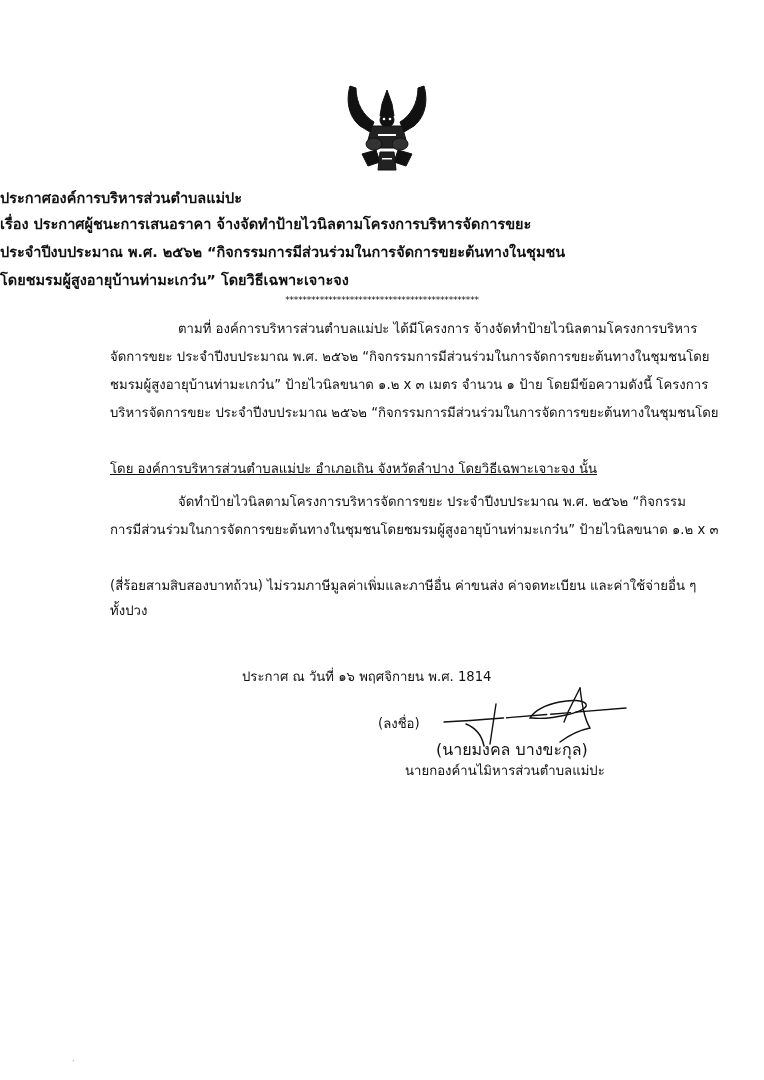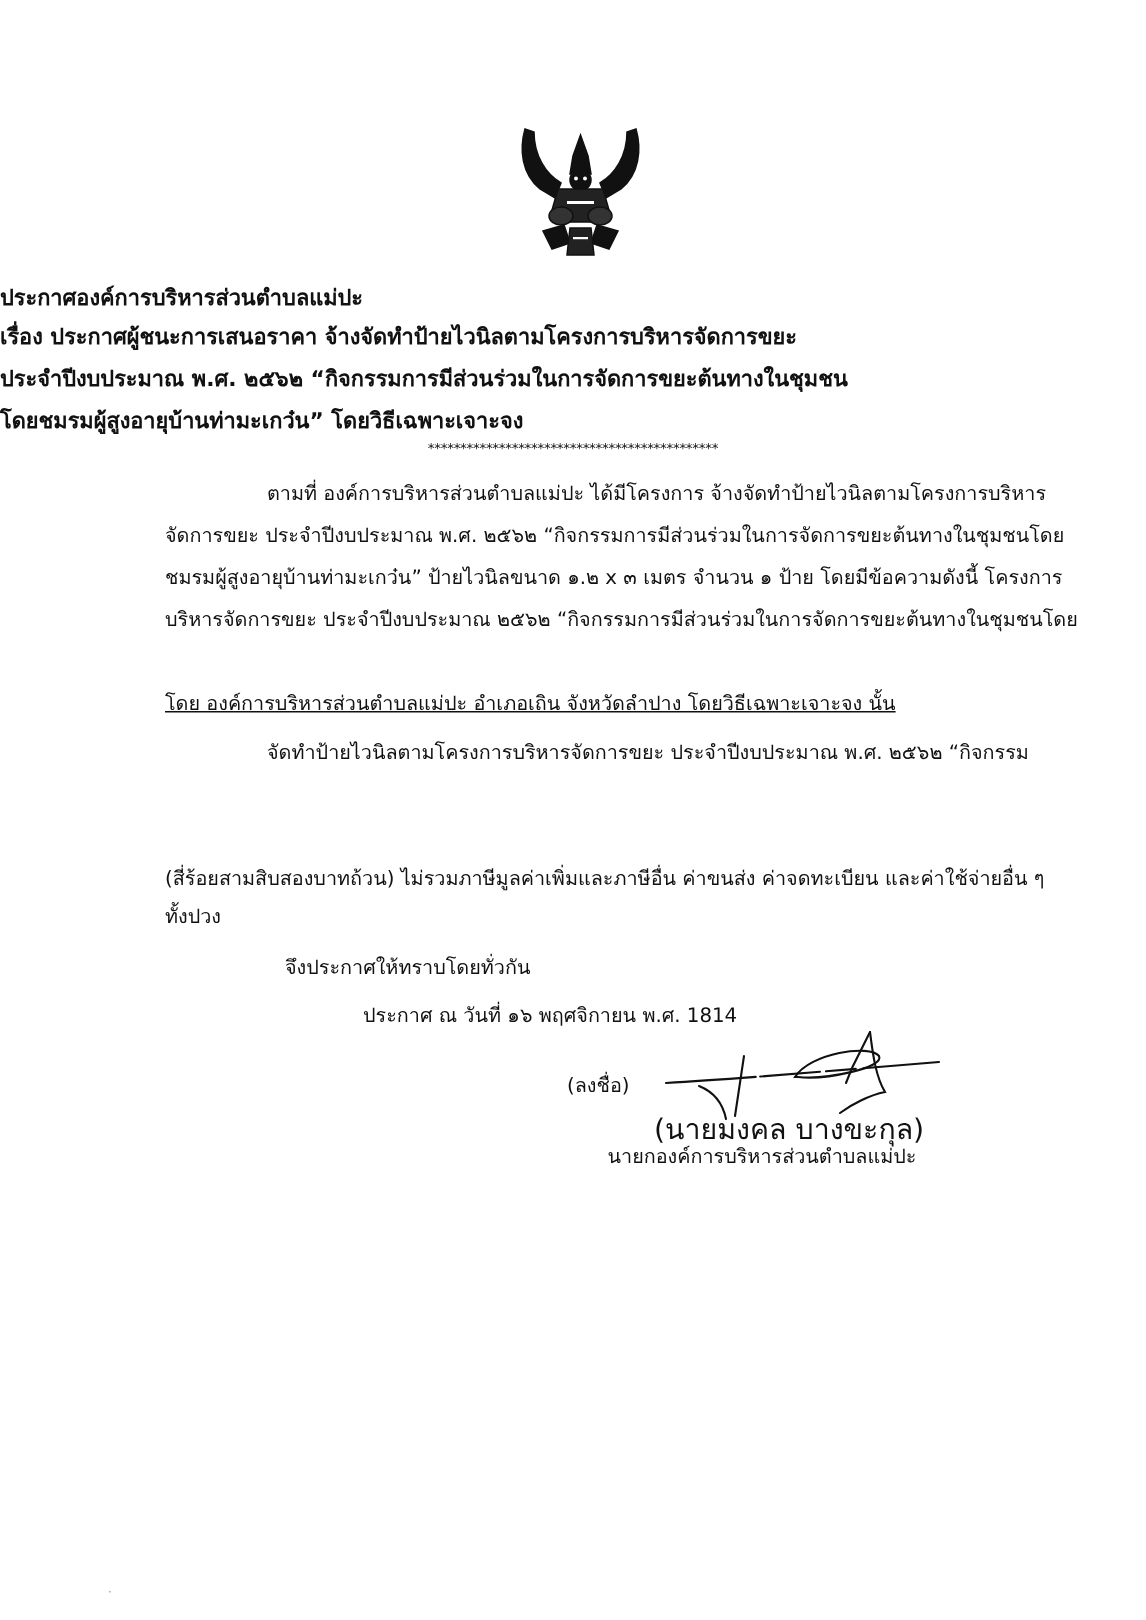--- a/index.html
+++ b/index.html
@@ -4,21 +4,21 @@
 <style>
   html, body { margin: 0; padding: 0; background: #ffffff; }
   body { width: 764px; height: 1080px; position: relative; overflow: hidden;
          font-family: "DejaVu Sans", "Liberation Sans", sans-serif; color: #111; }
   .page { position: absolute; left: 0; top: 0; width: 764px; height: 1080px; background: #fff; }
   .garuda { position: absolute; left: 344px; top: 82px; width: 86px; height: 92px; }
   .center-line { position: absolute; left: 0; width: 764px; text-align: left; font-weight: bold; font-size: 14.5px; white-space: nowrap; }
   .stars { position: absolute; left: 0; width: 764px; text-align: center; font-size: 9px; letter-spacing: -0.2px; top: 295px; }
   .body-line { position: absolute; white-space: nowrap; font-size: 13.2px; text-align: right; }
   .sig-label { position: absolute; left: 378px; top: 713px; font-size: 13.2px; }
-  .sig-name { position: absolute; left: 436px; top: 737px; font-size: 19px; }
+  .sig-name { position: absolute; left: 436px; top: 737px; font-size: 16px; }
   .sig-pos { position: absolute; left: 405px; top: 760px; font-size: 13.2px; }
   .signature { position: absolute; left: 440px; top: 684px; width: 190px; height: 70px; }
   .stamp { position: absolute; left: 72px; top: 1057px; font-size: 8px; color: #999; }
 </style>
 </head>
 <body>
 
 <div class="page">
 
   <svg class="garuda" viewBox="0 0 86 92">
@@ -52,35 +52,35 @@
   <div class="center-line" style="top:268px;">โดยชมรมผู้สูงอายุบ้านท่ามะเกว๋น”  โดยวิธีเฉพาะเจาะจง</div>
   <div class="stars">*********************************************</div>
 
   <div class="body-line" style="left:178px; top:318px;">ตามที่ องค์การบริหารส่วนตำบลแม่ปะ ได้มีโครงการ จ้างจัดทำป้ายไวนิลตามโครงการบริหาร</div>
   <div class="body-line" style="left:110px; top:346px;">จัดการขยะ ประจำปีงบประมาณ พ.ศ. ๒๕๖๒ “กิจกรรมการมีส่วนร่วมในการจัดการขยะต้นทางในชุมชนโดย</div>
   <div class="body-line" style="left:110px; top:374px;">ชมรมผู้สูงอายุบ้านท่ามะเกว๋น” ป้ายไวนิลขนาด ๑.๒ x ๓ เมตร  จำนวน ๑ ป้าย โดยมีข้อความดังนี้  โครงการ</div>
   <div class="body-line" style="left:110px; top:402px;">บริหารจัดการขยะ ประจำปีงบประมาณ ๒๕๖๒ “กิจกรรมการมีส่วนร่วมในการจัดการขยะต้นทางในชุมชนโดย</div>
   <div class="body-line" style="left:110px; top:458px;text-decoration:underline;">โดย  องค์การบริหารส่วนตำบลแม่ปะ  อำเภอเถิน  จังหวัดลำปาง  โดยวิธีเฉพาะเจาะจง  นั้น</div>
 
   <div class="body-line" style="left:178px; top:491px;">จัดทำป้ายไวนิลตามโครงการบริหารจัดการขยะ ประจำปีงบประมาณ พ.ศ. ๒๕๖๒ “กิจกรรม</div>
+  <div class="body-line" style="left:110px; top:519px;">การมีส่วนร่วมในการจัดการขยะต้นทางในชุมชนโดยชมรมผู้สูงอายุบ้านท่ามะเกว๋น”  ป้ายไวนิลขนาด  ๑.๒ x ๓</div>
   <div class="body-line" style="left:110px; top:575px;">(สี่ร้อยสามสิบสองบาทถ้วน)  ไม่รวมภาษีมูลค่าเพิ่มและภาษีอื่น ค่าขนส่ง ค่าจดทะเบียน  และค่าใช้จ่ายอื่น ๆ</div>
   <div class="body-line" style="left:110px; top:600px;">ทั้งปวง</div>
 
-  <div class="body-line" style="left:190px; top:634px;">จึงประกาศให้ทราบโดยทั่วกัน</div>
   <div class="body-line" style="left:242px; top:666px;">ประกาศ  ณ  วันที่   ๑๖  พฤศจิกายน  พ.ศ.  1814</div>
 
   <svg class="signature" viewBox="0 0 190 70">
     <g fill="none" stroke="#111" stroke-width="1.4" stroke-linecap="round">
       <path d="M4 38 C40 36 90 32 186 24" stroke-dasharray="60 3 40 4 20 5"></path>
       <path d="M56 20 L50 60"></path>
       <path d="M26 40 C36 44 42 52 44 62"></path>
       <path d="M90 34 C100 18 140 12 146 20 C150 28 110 36 92 34 Z"></path>
       <path d="M140 4 L128 28 L124 38"></path>
       <path d="M140 4 C142 20 144 34 150 44 C140 46 128 52 120 58"></path>
     </g>
   </svg>
 
   <div class="sig-label">(ลงชื่อ)</div>
   <div class="sig-name">(นายมงคล   บางขะกุล)</div>
-  <div class="sig-pos">นายกองค์การบริหารส่วนตำบลแม่ปะ</div>
+  <div class="sig-pos">นายกองค์านไมิหารส่วนตำบลแม่ปะ</div>
 
   <div class="stamp">·</div>
 </div>
 
 </body></html>

